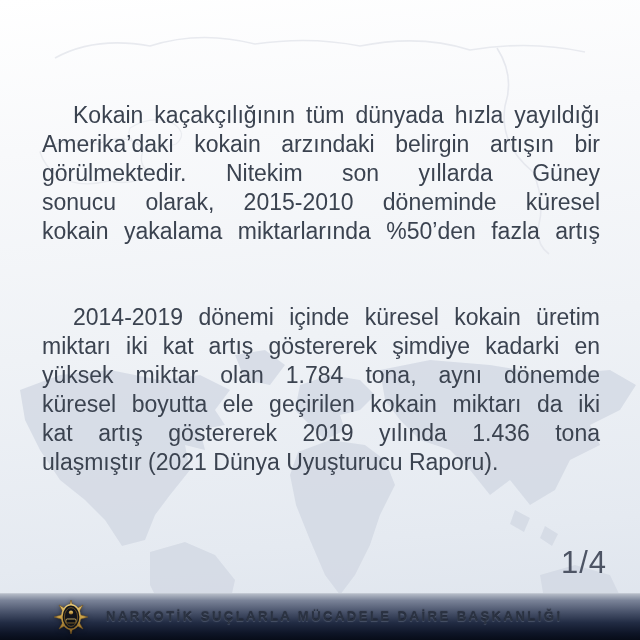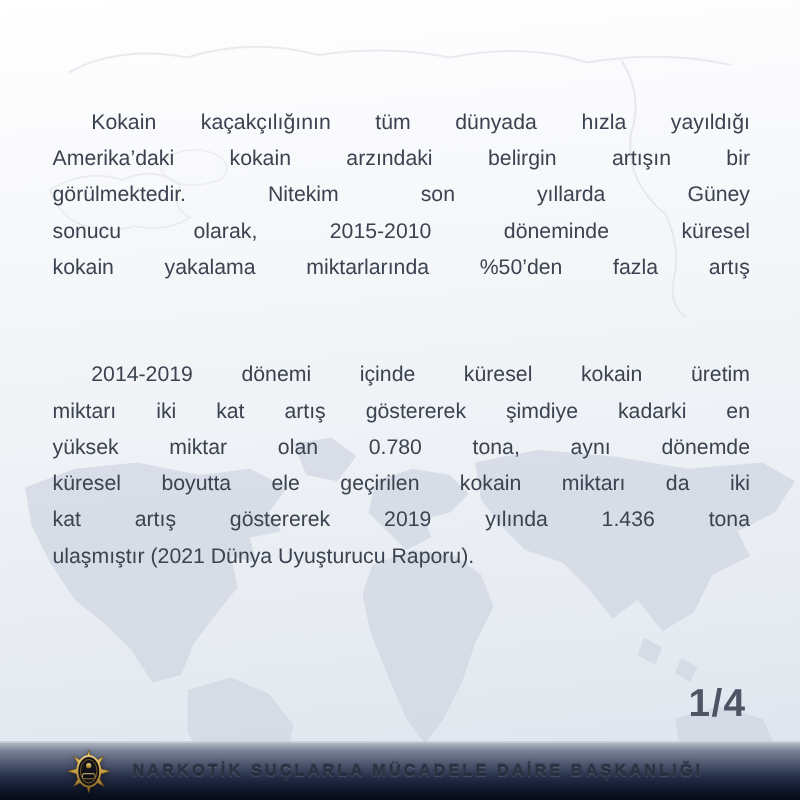--- a/index.html
+++ b/index.html
@@ -18,30 +18,30 @@
     position:relative;width:640px;height:640px;overflow:hidden;
     background:linear-gradient(175deg,#ffffff 0%,#f8f9fb 22%,#eff2f6 52%,#e5eaf1 82%,#dde3ec 100%);
   }
   svg.map-outlines{
     position:absolute;left:0;top:0;width:640px;height:260px;pointer-events:none;
   }
   svg.map-silhouette{
     position:absolute;left:0;top:330px;width:640px;height:320px;pointer-events:none;opacity:.8;
   }
   main.content{
-    position:absolute;left:42px;top:83px;width:558px;
-    color:var(--text);font-size:17px;line-height:29px;
+    position:absolute;left:42px;top:101px;width:558px;
+    color:var(--text);font-size:23px;line-height:29px;
   }
   .paragraph + .paragraph{margin-top:57px;}
   .line{text-align:justify;text-align-last:justify;white-space:normal;}
   .line.first{text-indent:31px;}
   .line.last{text-align-last:left;}
   .page-indicator{
-    position:absolute;right:43px;top:545px;
-    font-size:31px;font-weight:700;color:var(--page-indicator);letter-spacing:1px;
+    position:absolute;right:33px;top:545px;
+    font-size:31px;font-weight:400;color:var(--page-indicator);letter-spacing:1px;
   }
   footer.footer-bar{
     position:absolute;left:0;bottom:0;width:640px;height:46px;
     background:linear-gradient(180deg,#b3bac6 0%,#7a8398 14%,#4b556d 38%,#222c44 62%,#0e1527 85%,#070c18 100%);
     border-top:1px solid #c2c8d2;
   }
   .footer-title{
     position:absolute;left:106px;top:50%;transform:translateY(-56%);
     font-size:13px;font-weight:700;letter-spacing:2.5px;white-space:nowrap;
     color:#2a3242;
@@ -82,21 +82,21 @@
     <div class="paragraph">
         <div class="line first">Kokain kaçakçılığının tüm dünyada hızla yayıldığı</div>
         <div class="line">Amerika’daki kokain arzındaki belirgin artışın bir</div>
         <div class="line">görülmektedir. Nitekim son yıllarda Güney</div>
         <div class="line">sonucu olarak, 2015-2010 döneminde küresel</div>
         <div class="line">kokain yakalama miktarlarında %50’den fazla artış</div>
       </div>
     <div class="paragraph">
         <div class="line first">2014-2019 dönemi içinde küresel kokain üretim</div>
         <div class="line">miktarı iki kat artış göstererek şimdiye kadarki en</div>
-        <div class="line">yüksek miktar olan 0.780 tona, aynı dönemde</div>
+        <div class="line">yüksek miktar olan 1.784 tona, aynı dönemde</div>
         <div class="line">küresel boyutta ele geçirilen kokain miktarı da iki</div>
         <div class="line">kat artış göstererek 2019 yılında 1.436 tona</div>
         <div class="line last">ulaşmıştır (2021 Dünya Uyuşturucu Raporu).</div>
       </div>
   </main>
 
   <div class="page-indicator">1/4</div>
 
   <footer class="footer-bar">
     <span class="footer-title">NARKOTİK SUÇLARLA MÜCADELE DAİRE BAŞKANLIĞI</span>

